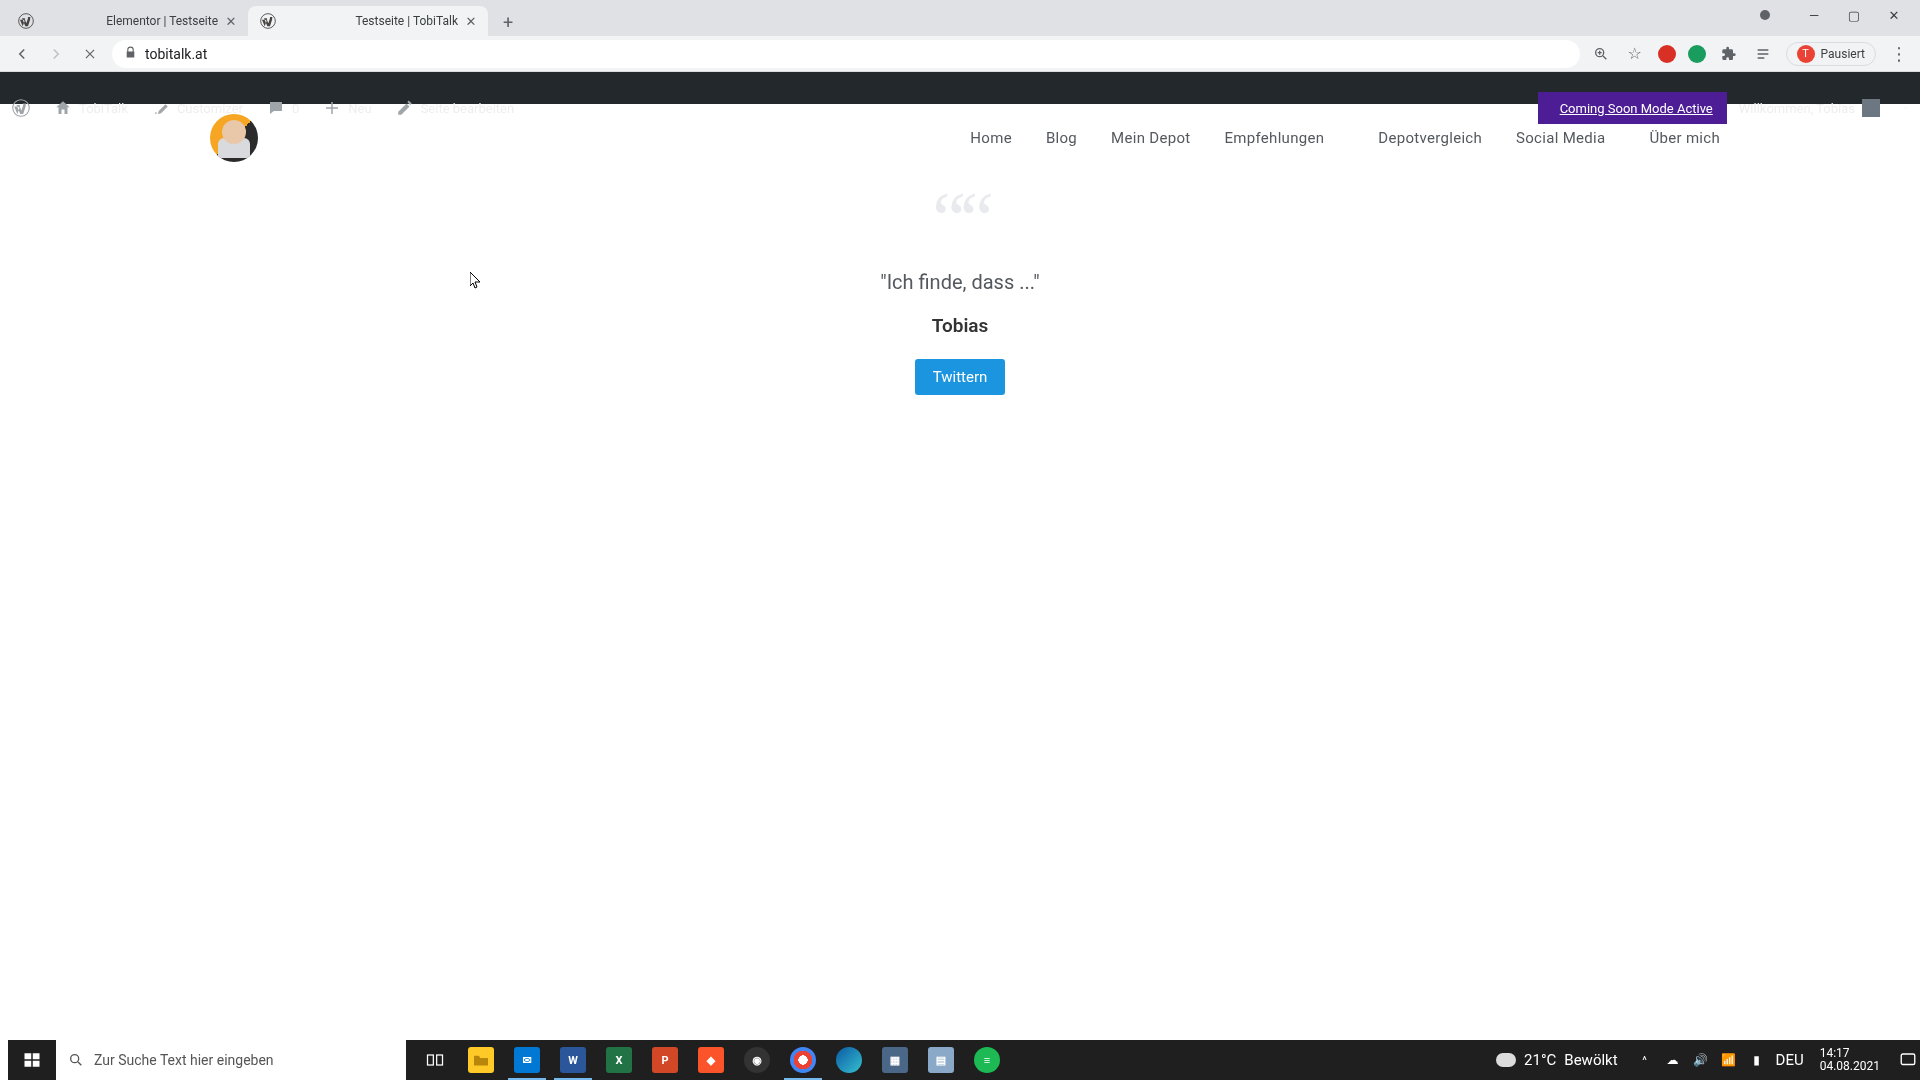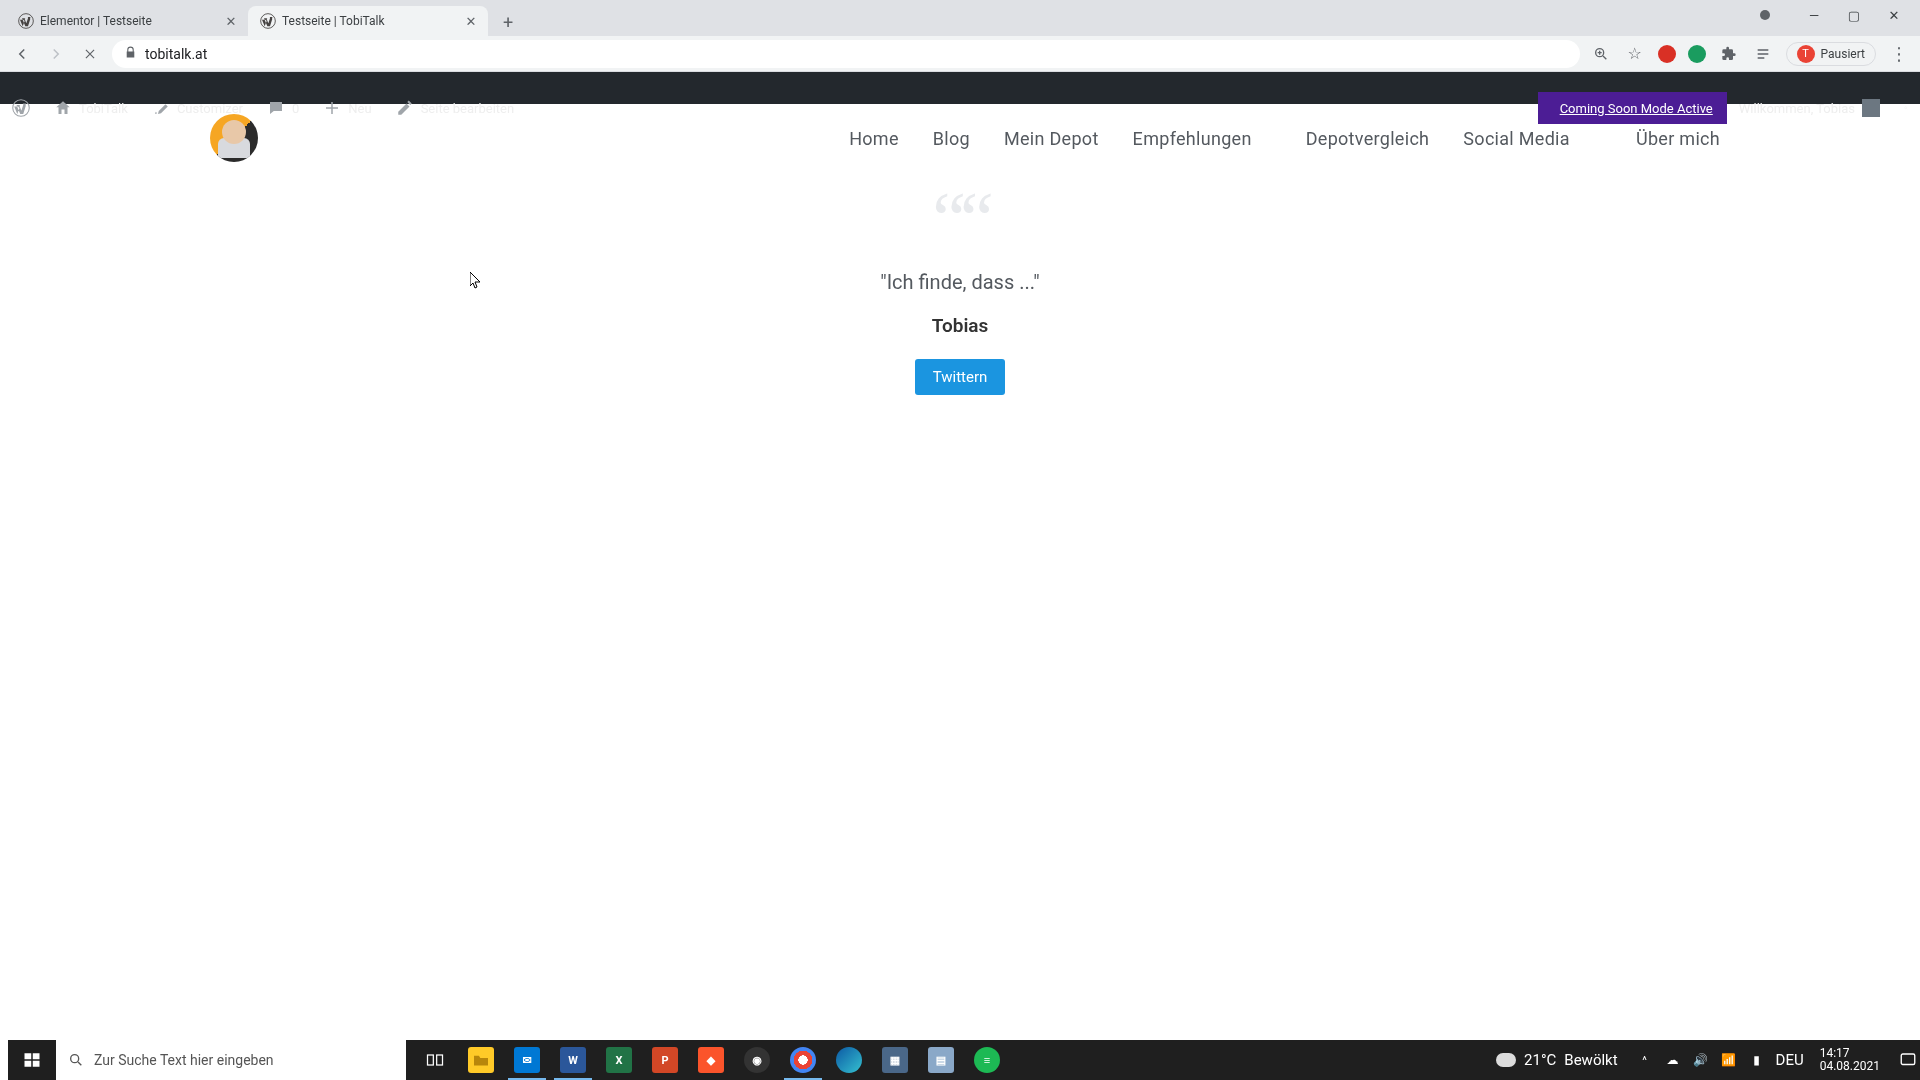--- a/index.html
+++ b/index.html
@@ -1,20 +1,20 @@
 <!DOCTYPE html>
 <html><head>
 <meta charset="utf-8">
 <style>
 * { margin: 0; padding: 0; box-sizing: border-box; font-family: -apple-system, BlinkMacSystemFont, "Segoe UI", Roboto, Arial, sans-serif; }
 html, body { width: 1920px; height: 1080px; overflow: hidden; background: #fff; }
 
 
 .browser-chrome { width: 100%; background: #dfe1e5; }
-.tab-strip { height: 36px; display: flex; align-items: flex-end; padding-left: 8px; background: #dfe1e5; position: relative; }
+.tab-strip { height: 36px; display: flex; align-items: flex-end; padding-left: 8px; background: #dfe1e5; position: relative; text-align: right; }
 .tab { height: 30px; min-width: 240px; max-width: 240px; display: flex; align-items: center; padding: 0 10px; font-size: 12px; color: #3c4043; border-top-left-radius: 8px; border-top-right-radius: 8px; gap: 6px; position: relative; }
 .tab.inactive { background: transparent; }
 .tab.active { background: #f1f3f4; padding-left: 12px; }
 .tab .favicon { width: 16px; height: 16px; display: flex; align-items: center; justify-content: center; flex: 0 0 16px; }
 .tab .title { flex: 1; white-space: nowrap; overflow: hidden; text-overflow: ellipsis; }
 .tab .close { width: 14px; height: 14px; color: #5f6368; font-size: 13px; display: flex; align-items: center; justify-content: center; cursor: pointer; }
 .new-tab { width: 28px; height: 28px; display: flex; align-items: center; justify-content: center; color: #5f6368; font-size: 18px; border-radius: 50%; margin-left: 6px; cursor: pointer; }
 .win-controls { position: absolute; right: 0; top: 0; height: 30px; display: flex; align-items: center; gap: 12px; padding: 0 12px; }
 .win-controls .wc { width: 28px; height: 28px; display: flex; align-items: center; justify-content: center; color: #3c4043; font-size: 13px; }
 .profile-dot { width: 10px; height: 10px; border-radius: 50%; background: #5f6368; margin-right: 18px; }
@@ -41,21 +41,21 @@
 .coming-soon { background: #4c1d95; color: #fff; height: 100%; display: flex; align-items: center; padding: 0 14px; gap: 8px; text-decoration: underline; }
 .wp-avatar { width: 18px; height: 18px; background: #6c7781; }
 .wp-search { width: 28px; display: flex; align-items: center; justify-content: center; font-size: 15px; color: #eee; }
 
 
 .site-header { height: 68px; display: flex; align-items: center; padding: 0 200px 0 200px; justify-content: space-between; }
 .logo { width: 48px; height: 48px; border-radius: 50%; background: linear-gradient(135deg, #f6a623 50%, #2b2b2b 50%); position: relative; overflow: hidden; margin-left: 10px; }
 .logo::after { content: ""; position: absolute; top: 6px; left: 12px; width: 24px; height: 24px; border-radius: 50%; background: #e8c8a8; }
 .logo::before { content: ""; position: absolute; bottom: 4px; left: 8px; width: 32px; height: 20px; background: #d8dade; border-radius: 6px 6px 0 0; }
 .site-nav { display: flex; gap: 34px; }
-.site-nav a { color: #54595f; text-decoration: none; font-size: 18px; letter-spacing: 0.3px; cursor: pointer; }
+.site-nav a { color: #54595f; text-decoration: none; font-size: 15px; letter-spacing: 0.3px; cursor: pointer; }
 
 
 .content { display: flex; flex-direction: column; align-items: center; padding-top: 24px; }
 .quote-mark { color: #e8eaed; font-size: 76px; line-height: 0.6; font-family: Georgia, serif; letter-spacing: -6px; }
 .quote-text { color: #54595f; font-size: 20px; margin-top: 28px; }
 .quote-author { color: #333; font-weight: 600; font-size: 19px; margin-top: 20px; }
 .tweet-btn { margin-top: 22px; background: #1b95e0; color: #fff; border: none; padding: 9px 18px; font-size: 15px; border-radius: 3px; cursor: pointer; }
 
 
 .cursor { position: absolute; left: 470px; top: 272px; width: 12px; height: 18px; pointer-events: none; }
@@ -240,21 +240,21 @@
 
 <div class="site-header">
   <div class="logo"></div>
   <nav class="site-nav">
     <a>Home</a>
     <a>Blog</a>
     <a>Mein Depot</a>
     <a>Empfehlungen</a>
     <a style="margin-left:20px">Depotvergleich</a>
     <a>Social Media</a>
-    <a style="margin-left:32px">Über mich</a>
+    <a style="margin-left:10px">Über mich</a>
   </nav>
 </div>
 
 <div class="content">
   <div class="quote-mark">““</div>
   <div class="quote-text">"Ich finde, dass ..."</div>
   <div class="quote-author">Tobias</div>
   <button class="tweet-btn">Twittern</button>
 </div>
 

